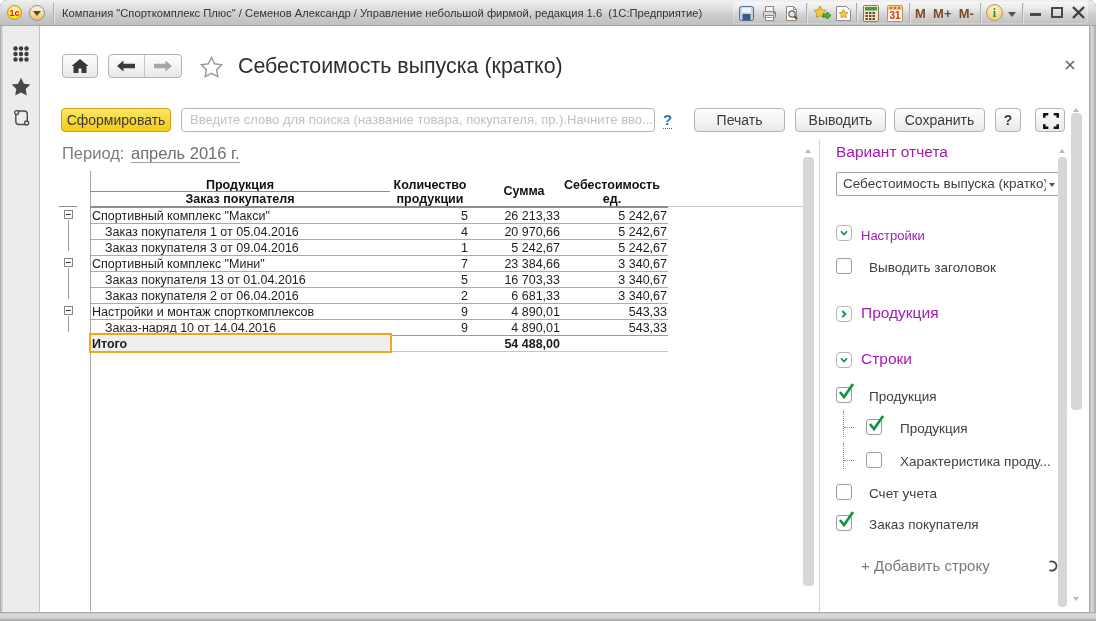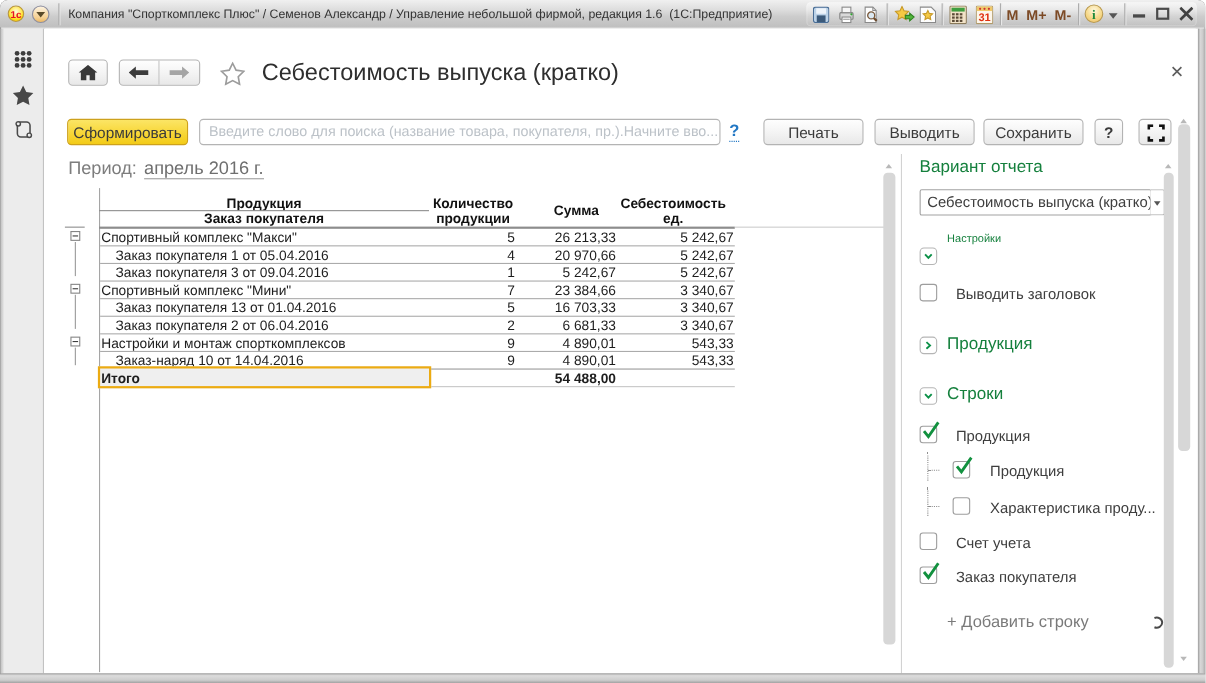--- a/index.html
+++ b/index.html
@@ -5,21 +5,21 @@
 html,body{width:1096px;height:621px;background:#fff;overflow:hidden}
 body{font-family:"Liberation Sans",sans-serif;position:relative}
 .abs{position:absolute}
 #win{position:absolute;left:0;top:0;width:1096px;height:621px;border-radius:7px 7px 0 0;overflow:hidden;box-shadow:inset 0 0 0 1px #8f8f8f}
 #titlebar{position:absolute;left:0;top:0;width:1096px;height:26px;background:linear-gradient(#f0f0f0,#dcdcdc 38%,#cccccc 60%,#bfbfbf);border-radius:7px 7px 0 0;border-bottom:1px solid #a4a4a4}
 #titletext{position:absolute;left:62px;top:7px;font-size:11.2px;letter-spacing:0px;color:#333;white-space:nowrap}
 .tsep{position:absolute;top:3px;width:1px;height:20px;background:#adadad;box-shadow:1px 0 0 #e8e8e8}
 #sidebar{position:absolute;left:2px;top:26px;width:38px;height:586px;background:#ececec;border-right:1px solid #c2c2c2}
 #content{position:absolute;left:41px;top:26px;width:1046px;height:586px;background:#fff}
 .btn{position:absolute;border:1px solid #b3b3b3;border-radius:4px;background:linear-gradient(#fefefe,#f3f3f3 55%,#e8e8e8);color:#3b3b3b;font-size:14px;text-align:center}
-.grn{color:#15803d}
+.grn{color:#a21caf}
 .cb{position:absolute;width:16px;height:16px;border:1px solid #9d9d9d;border-radius:3px;background:#fff}
 .tgl{position:absolute;width:16px;height:16px;border:1px solid #b5b5b5;border-radius:4px;background:#fff}
 .rowline{position:absolute;height:1px;background:#ababab}
 .num{position:absolute;font-size:12.5px;color:#1d1d1d;text-align:right}
 .cell{position:absolute;font-size:12.5px;color:#1d1d1d;white-space:nowrap}
 .hdr{position:absolute;font-size:12.5px;font-weight:bold;color:#111;text-align:center;white-space:nowrap}
 .mbox{position:absolute;width:9px;height:9px;border:1px solid #858585;background:#fff}
 .mbox:after{content:"";position:absolute;left:1px;right:1px;top:3px;height:1px;background:#3c3c3c}
 .treev{position:absolute;width:1px;background:#9a9a9a}
 .plabel{position:absolute;font-size:13.5px;color:#3e3e3e;white-space:nowrap}
@@ -231,21 +231,21 @@
 
 <div class="abs" style="left:819px;top:140px;width:1px;height:472px;background:#d2d2d2"></div>
 <div class="abs grn" style="left:836px;top:143px;font-size:15.5px">Вариант отчета</div>
 <div class="abs" style="left:836px;top:172px;width:211px;height:24px;border:1px solid #a2a2a2;border-radius:2px;background:#fff;font-size:13.5px;color:#3e3e3e;line-height:22px;padding-left:6px;white-space:nowrap;overflow:hidden">Себестоимость выпуска (кратко)</div>
 <div class="abs" style="left:1046px;top:172px;width:13px;height:24px;border:1px solid #a2a2a2;border-left:none;border-radius:0 2px 2px 0;background:#fff"></div>
 <div class="abs" style="left:1049px;top:183px;width:0;height:0;border:3.5px solid transparent;border-top:4.5px solid #555"></div>
 <div class="tgl" style="left:836px;top:225px"></div>
 <svg class="abs" style="left:840px;top:230px" width="8" height="7">
     <path d="M1 1.2l3 3.3 3-3.3" fill="none" stroke="#0d9149" stroke-width="1.7"></path>
   </svg>
-<div class="abs grn" style="left:861px;top:212px;font-size:10px">Настройки</div>
+<div class="abs grn" style="left:861px;top:228px;font-size:13px">Настройки</div>
 <div class="cb" style="left:836px;top:258px"></div>
 <div class="plabel" style="left:869px;top:260px">Выводить заголовок</div>
 <div class="tgl" style="left:836px;top:306px"></div>
 <svg class="abs" style="left:841px;top:310px" width="7" height="8">
     <path d="M1.2 1l3.3 3-3.3 3" fill="none" stroke="#0d9149" stroke-width="1.7"></path>
   </svg>
 <div class="abs grn" style="left:861px;top:304px;font-size:15.5px">Продукция</div>
 <div class="tgl" style="left:836px;top:352px"></div>
 <svg class="abs" style="left:840px;top:357px" width="8" height="7">
     <path d="M1 1.2l3 3.3 3-3.3" fill="none" stroke="#0d9149" stroke-width="1.7"></path>

